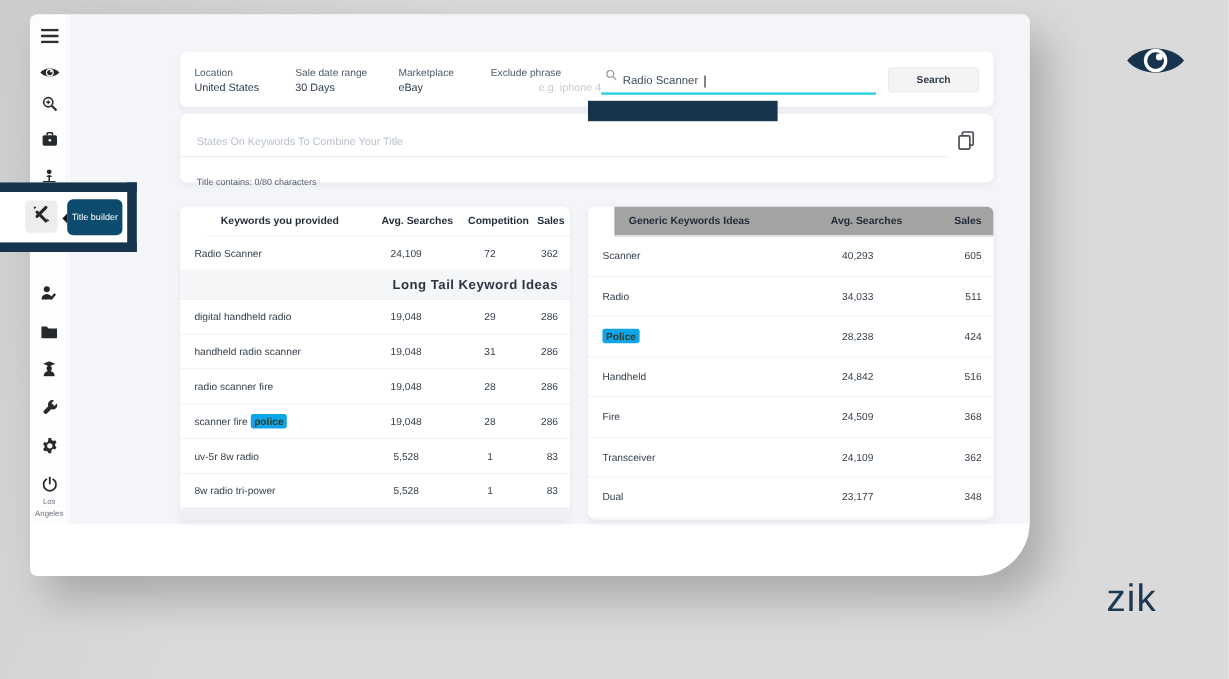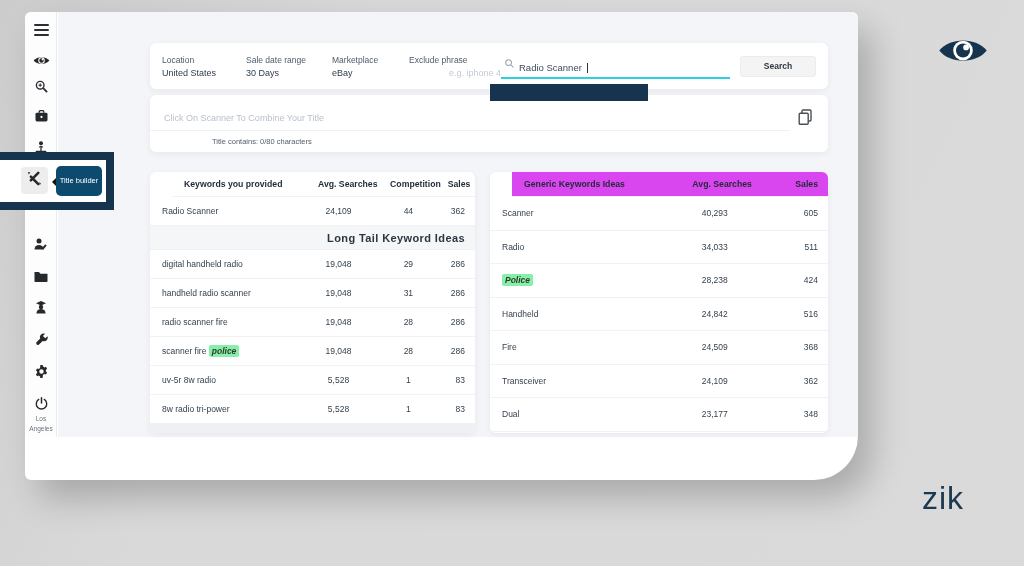--- a/index.html
+++ b/index.html
@@ -32,39 +32,39 @@
   .caret { width:1px; height:10px; background:#333; display:inline-block; }
   .search-btn { width:76px; height:21px; background:#f4f4f4; border:1px solid #ececec; border-radius:3px; font-size:8.5px; font-weight:bold; color:#2e3a46; font-family:inherit; cursor:pointer; }
 
   
   .navy-annot { position:absolute; left:465px; top:72px; width:158px; height:17px; background:#16344e; z-index:6; }
 
   
   .title-card { position:absolute; left:92px; top:83px; width:678px; height:57px; background:#ffffff; border-radius:6px; box-shadow:0 2px 6px rgba(30,40,60,0.06); }
   .title-placeholder { position:absolute; left:14px; top:18px; font-size:9px; color:#b9c1cc; }
   .title-divider { position:absolute; left:0; right:38px; top:35px; height:1px; background:#eef0f2; }
-  .title-counter { position:absolute; left:14px; top:42px; font-size:7.5px; color:#56606c;margin-left:48px; }
+  .title-counter { position:absolute; left:14px; top:52px; font-size:7.5px; color:#56606c; }
   .copy-btn { position:absolute; right:14px; top:14px; width:16px; height:18px; cursor:pointer; }
 
   
   .table-card { position:absolute; top:160px; background:#ffffff; border-radius:6px; box-shadow:0 2px 6px rgba(30,40,60,0.06); overflow:hidden; }
   .table-left { left:92px; width:325px; height:261px; }
   .table-right { left:432px; width:338px; height:261px; }
   .thead, .trow { display:grid; align-items:center; border-bottom:1px solid #f1f2f4; }
   .table-left .thead, .table-left .trow { grid-template-columns:46% 24% 19% 11%; }
   .table-right .thead, .table-right .trow { grid-template-columns:50% 33% 17%; }
   .thead { height:25px; font-weight:bold; font-size:8.7px; color:#1f2a36;margin-left:22px; }
-  .table-right .thead { background:#d946ef; }
+  .table-right .thead { background:#a3a3a3; }
   .trow { height:29px; font-size:8.5px; color:#333f4b; font-weight:500; }
   .table-right .trow { height:33.5px; }
   .trow.section { height:24px; background:#f5f6f8; font-weight:bold; font-size:11px; color:#2b3642; letter-spacing:.4px; }
   .cell { padding:0 6px; text-align:center; }
   .cell.kw { text-align:left; padding-left:12px; cursor:pointer; }
   .thead .cell:last-child, .trow .cell:last-child { text-align:right; padding-right:10px; }
-  .hl { background:#86efac; color:#333a1e; font-weight:bold; padding:1px 3px; border-radius:2px;font-style:italic; }
+  .hl { background:#0ea5e9; color:#333a1e; font-weight:bold; padding:1px 3px; border-radius:2px; }
   .scroll-remnant { position:absolute; left:0; right:0; bottom:0; height:10px; background:#eef0f3; }
 
   
   .side-highlight { position:absolute; left:0; top:152px; width:114px; height:58px; background:#ffffff; border:8px solid #16344e; border-left:none; z-index:8; }
   .tb-iconbox { position:absolute; left:21px; top:7px; width:27px; height:27px; background:#ededed; border-radius:4px; display:flex; align-items:center; justify-content:center; cursor:pointer; }
   .tooltip { position:absolute; left:56px; top:6px; width:46px; height:30px; background:#0c4a6e; border-radius:5px; color:#ffffff; font-size:7.5px; display:flex; align-items:center; justify-content:center; text-align:center; line-height:1.3; }
   .tooltip:before { content:""; position:absolute; left:-4px; top:12px; border:4px solid transparent; border-right-color:#141414; border-left:none; }
 
   
   .eye-logo { position:absolute; left:938px; top:34px; width:50px; height:33px; }
@@ -182,21 +182,21 @@
               <line x1="6.4" y1="6.4" x2="9.4" y2="9.4" stroke="#9aa4ae" stroke-width="1.2"></line>
             </svg>
         </span>
         <span class="search-text">Radio Scanner</span>
         <span class="caret"></span>
       </div>
       <button class="search-btn">Search</button>
     </div>
 
     <div class="title-card">
-      <div class="title-placeholder">Click On Scanner To Combine Your Title</div>
+      <div class="title-placeholder">States On Keywords To Combine Your Title</div>
       <div class="copy-btn">
         <svg width="15" height="17" viewBox="0 0 15 17">
             <rect x="4" y="1" width="9" height="11" rx="1" fill="#fff" stroke="#4a4f55" stroke-width="1.4"></rect>
             <rect x="1.2" y="4.2" width="9" height="11" rx="1" fill="#fff" stroke="#4a4f55" stroke-width="1.4"></rect>
           </svg>
       </div>
       <div class="title-divider"></div>
       <div class="title-counter">Title contains: 0/80 characters</div>
     </div>
 
@@ -204,21 +204,21 @@
       <div class="thead">
         <div class="cell kw">Keywords you provided</div>
         <div class="cell">Avg. Searches</div>
         <div class="cell">Competition</div>
         <div class="cell">Sales</div>
       </div>
       <div id="kw-body">
           <div class="trow">
             <div class="cell kw">Radio Scanner</div>
             <div class="cell">24,109</div>
-            <div class="cell">44</div>
+            <div class="cell">72</div>
             <div class="cell">362</div>
           </div>
           <div class="trow section">
             <div class="cell kw" style="grid-column: 1 / span 4;">Long Tail Keyword Ideas</div>
           </div>
           <div class="trow">
             <div class="cell kw">digital handheld radio</div>
             <div class="cell">19,048</div>
             <div class="cell">29</div>
             <div class="cell">286</div>

